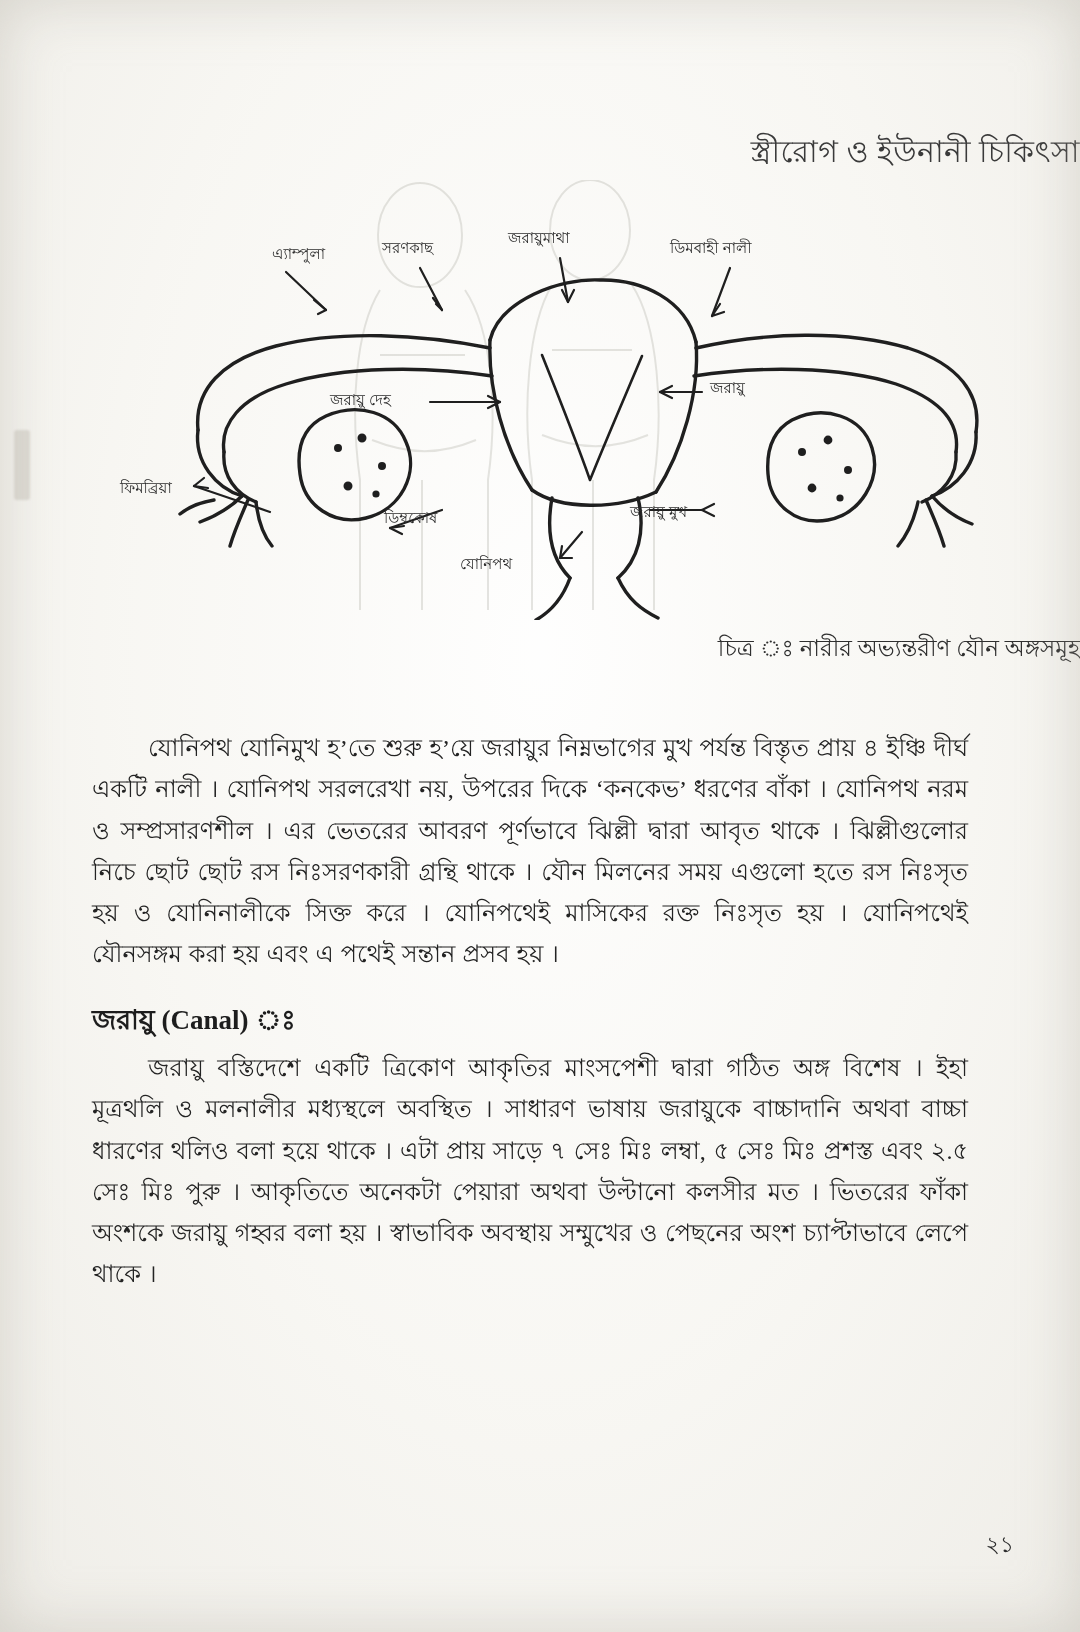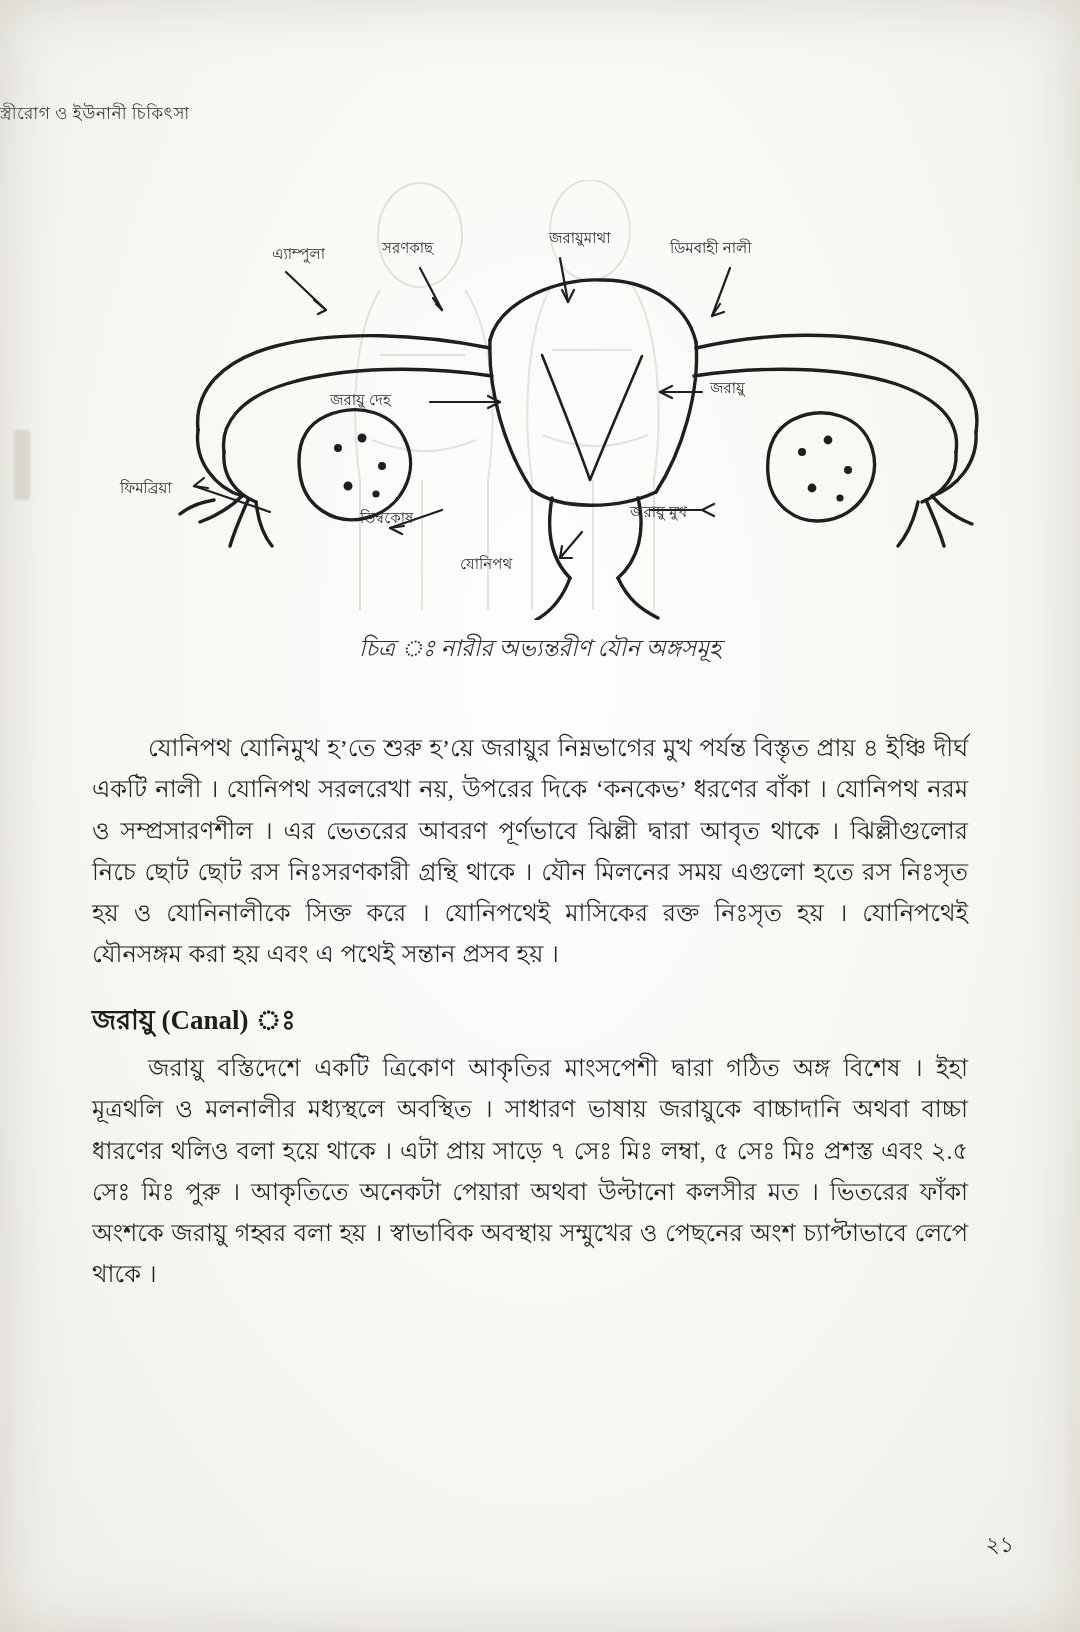--- a/index.html
+++ b/index.html
@@ -39,25 +39,25 @@
     width: 16px;
     height: 70px;
     background: rgba(200,196,188,0.55);
     border-radius: 3px;
     filter: blur(1px);
   }
 
   
   .running-header {
     position: absolute;
-    top: 100px;
+    top: 128px;
     left: 0;
     width: 100%;
-    text-align: left;
-    font-size: 17px;
+    text-align: right;
+    font-size: 30px;
     color: #3a3a3a;
     letter-spacing: 0.5px;
   }
 
   
   .figure-wrap {
     position: absolute;
     top: 180px;
     left: 90px;
     width: 900px;
@@ -83,24 +83,23 @@
     font-family: "Liberation Sans", sans-serif;
     font-size: 15px;
     color: #2b2b2b;
     white-space: nowrap;
   }
   .fig-caption {
     position: absolute;
     top: 630px;
     left: 0;
     width: 100%;
-    text-align: center;
+    text-align: right;
     font-size: 23px;
     color: #2f2f2f;
-    font-style: italic;
   }
 
   
   .content {
     position: absolute;
     top: 728px;
     left: 92px;
     width: 892px;
   }
   h2.section-heading {
@@ -231,26 +230,26 @@
           <path d="M300 348 L314 346 M300 348 L312 354"></path>
         <path d="M612 330 L560 330"></path>
           <path d="M612 330 L624 324 M612 330 L624 336"></path>
         <path d="M470 378 L492 352"></path>
           <path d="M470 378 L472 366 M470 378 L482 378"></path>
       </g>
     </svg>
 
     <span class="fig-label" style="left:150px; top:62px;margin-left:32px;">এ্যাম্পুলা</span>
     <span class="fig-label" style="left:292px; top:56px;">সরণকাছ</span>
-    <span class="fig-label" style="left:418px; top:46px;margin-left:41px;">জরায়ুমাথা</span>
+    <span class="fig-label" style="left:418px; top:46px;">জরায়ুমাথা</span>
     <span class="fig-label" style="left:580px; top:56px;">ডিমবাহী নালী</span>
     <span class="fig-label" style="left:240px; top:208px;">জরায়ু দেহ</span>
     <span class="fig-label" style="left:620px; top:196px;">জরায়ু</span>
     <span class="fig-label" style="left:30px; top:296px;">ফিমব্রিয়া</span>
-    <span class="fig-label" style="left:270px; top:326px;">ডিম্বকোষ</span>
+    <span class="fig-label" style="left:270px; top:326px;padding-left:24px;">ডিম্বকোষ</span>
     <span class="fig-label" style="left:540px; top:320px;">জরায়ু মুখ</span>
     <span class="fig-label" style="left:370px; top:372px;">যোনিপথ</span>
   </div>
 
   <div class="fig-caption">চিত্র ঃ নারীর অভ্যন্তরীণ যৌন অঙ্গসমূহ</div>
 
   <div class="content">
 
     <p class="body-para">যোনিপথ যোনিমুখ হ’তে শুরু হ’য়ে জরায়ুর নিম্নভাগের মুখ পর্যন্ত বিস্তৃত প্রায় ৪ ইঞ্চি দীর্ঘ একটি নালী । যোনিপথ সরলরেখা নয়, উপরের দিকে ‘কনকেভ’ ধরণের বাঁকা । যোনিপথ নরম ও সম্প্রসারণশীল । এর ভেতরের আবরণ পূর্ণভাবে ঝিল্লী দ্বারা আবৃত থাকে । ঝিল্লীগুলোর নিচে ছোট ছোট রস নিঃসরণকারী গ্রন্থি থাকে । যৌন মিলনের সময় এগুলো হতে রস নিঃসৃত হয় ও যোনিনালীকে সিক্ত করে । যোনিপথেই মাসিকের রক্ত নিঃসৃত হয় । যোনিপথেই যৌনসঙ্গম করা হয় এবং এ পথেই সন্তান প্রসব হয় ।</p>
 

